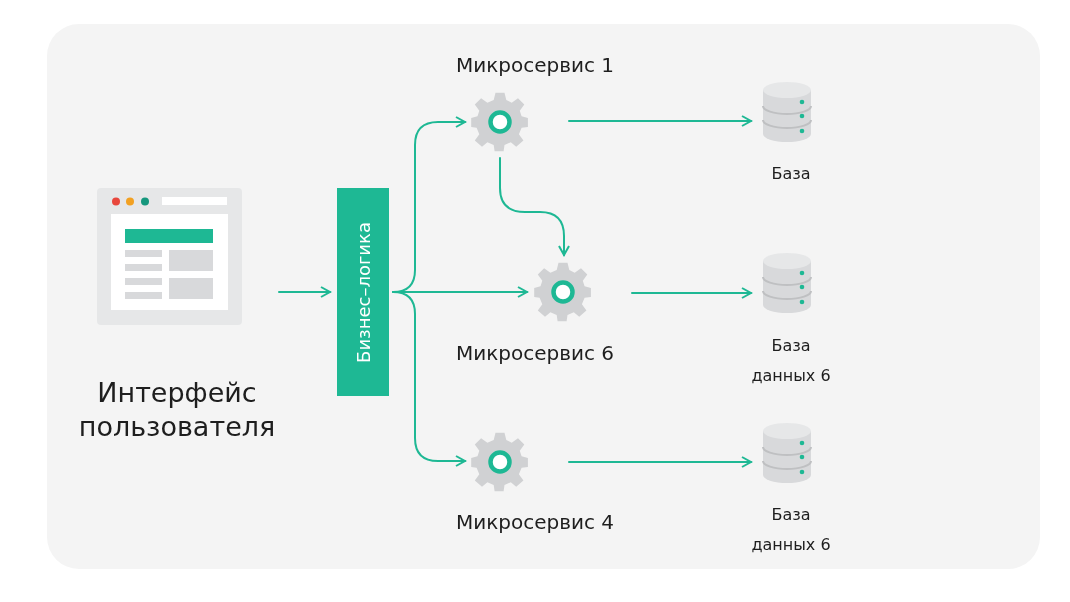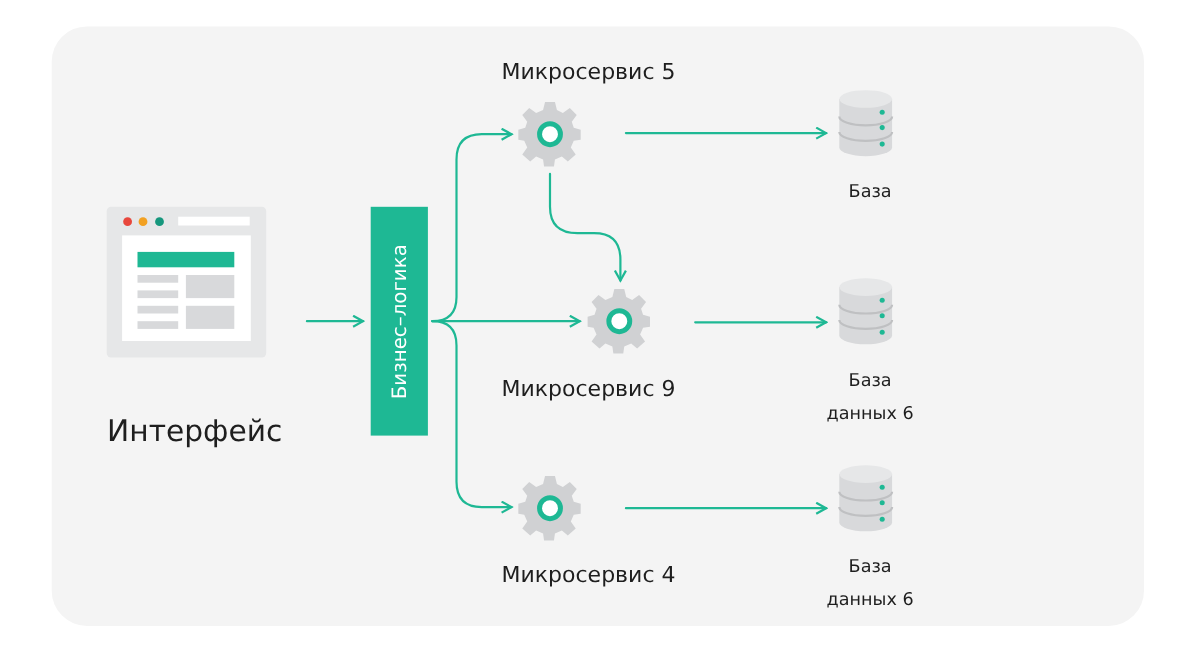--- a/index.html
+++ b/index.html
@@ -75,24 +75,25 @@
   <use href="#db" x="787" y="283"></use>
   <use href="#db" x="787" y="453"></use>
 </svg>
 
 <div class="biz-text">
   <span>Бизнес–логика</span>
 </div>
 
 <div class="label ui-label">
   <div>Интерфейс</div>
+  <div>пользователя</div>
 </div>
 
-<div class="label ms-label" style="left:415px; top:53px;">Микросервис 5</div>
-<div class="label ms-label" style="left:415px; top:341px;">Микросервис 9</div>
+<div class="label ms-label" style="left:415px; top:53px;">Микросервис 1</div>
+<div class="label ms-label" style="left:415px; top:341px;">Микросервис 6</div>
 <div class="label ms-label" style="left:415px; top:510px;">Микросервис 4</div>
 
 <div class="label db-label" style="left:701px; top:159px;">
   <div>База</div>
 </div>
 <div class="label db-label" style="left:701px; top:331px;">
   <div>База</div>
   <div>данных 6</div>
 </div>
 <div class="label db-label" style="left:701px; top:500px;">

